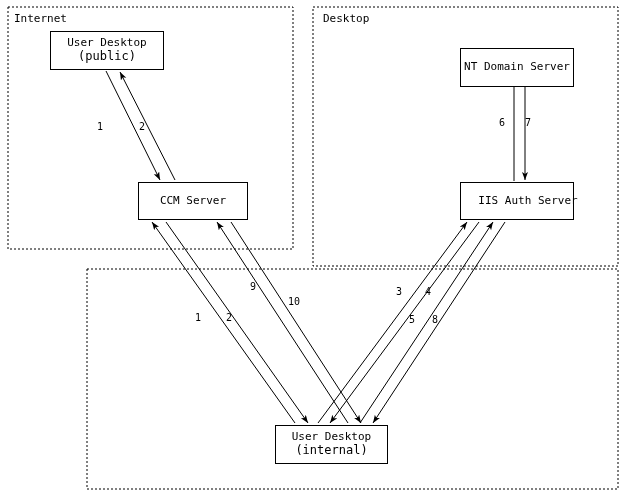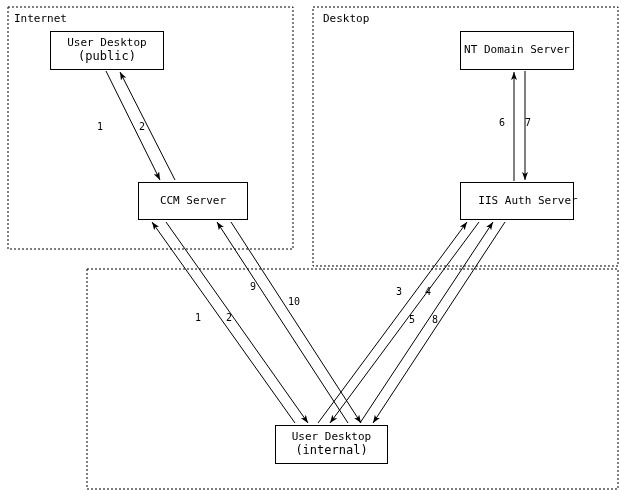--- a/index.html
+++ b/index.html
@@ -144,21 +144,21 @@
 
   <div class="node-box" style="left:50px; top:31px; width:114px; height:39px;">
     <div class="node-title">User Desktop</div>
     <div class="node-sub">(public)</div>
   </div>
 
   <div class="node-box" style="left:138px; top:182px; width:110px; height:38px;">
     <div class="node-title">CCM Server</div>
   </div>
 
-  <div class="node-box" style="left:460px; top:31px; width:114px; height:39px;">
+  <div class="node-box" style="left:460px; top:48px; width:114px; height:39px;">
     <div class="node-title">NT Domain Server</div>
   </div>
 
   <div class="node-box" style="left:460px; top:182px; width:114px; height:38px;padding-left:22px;">
     <div class="node-title">IIS Auth Server</div>
   </div>
 
   <div class="node-box" style="left:275px; top:425px; width:113px; height:39px;">
     <div class="node-title">User Desktop</div>
     <div class="node-sub">(internal)</div>

